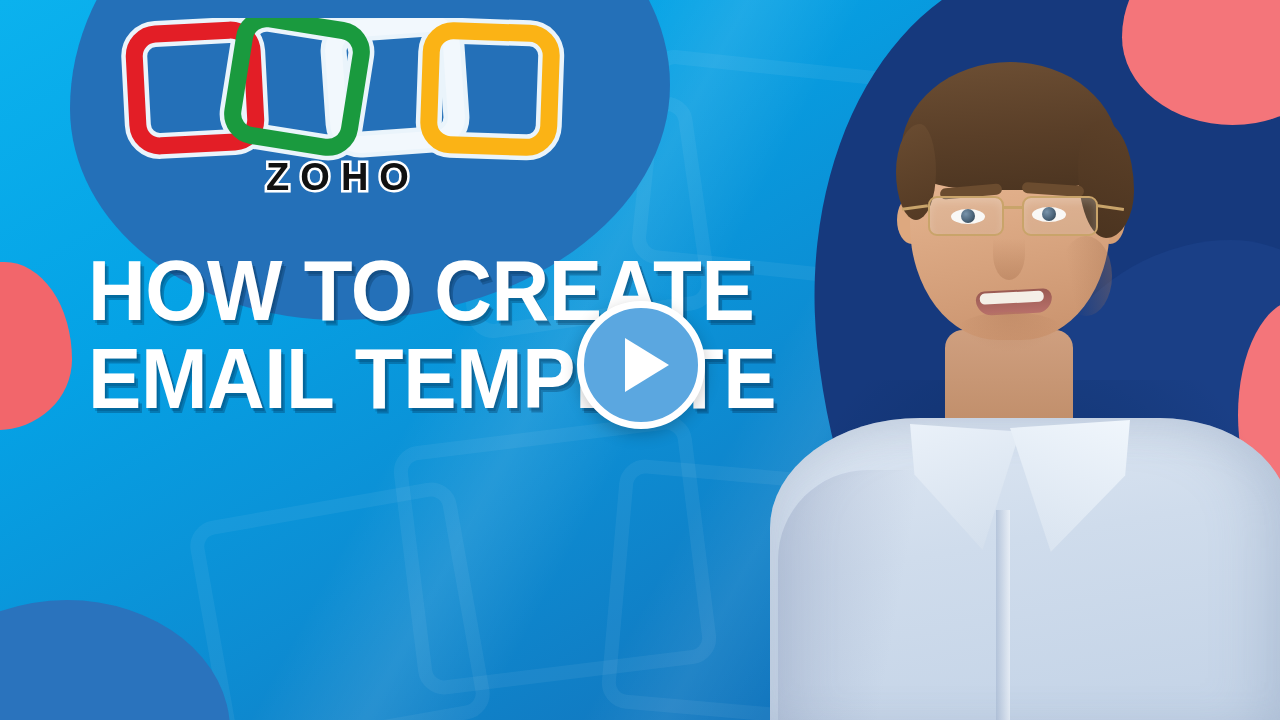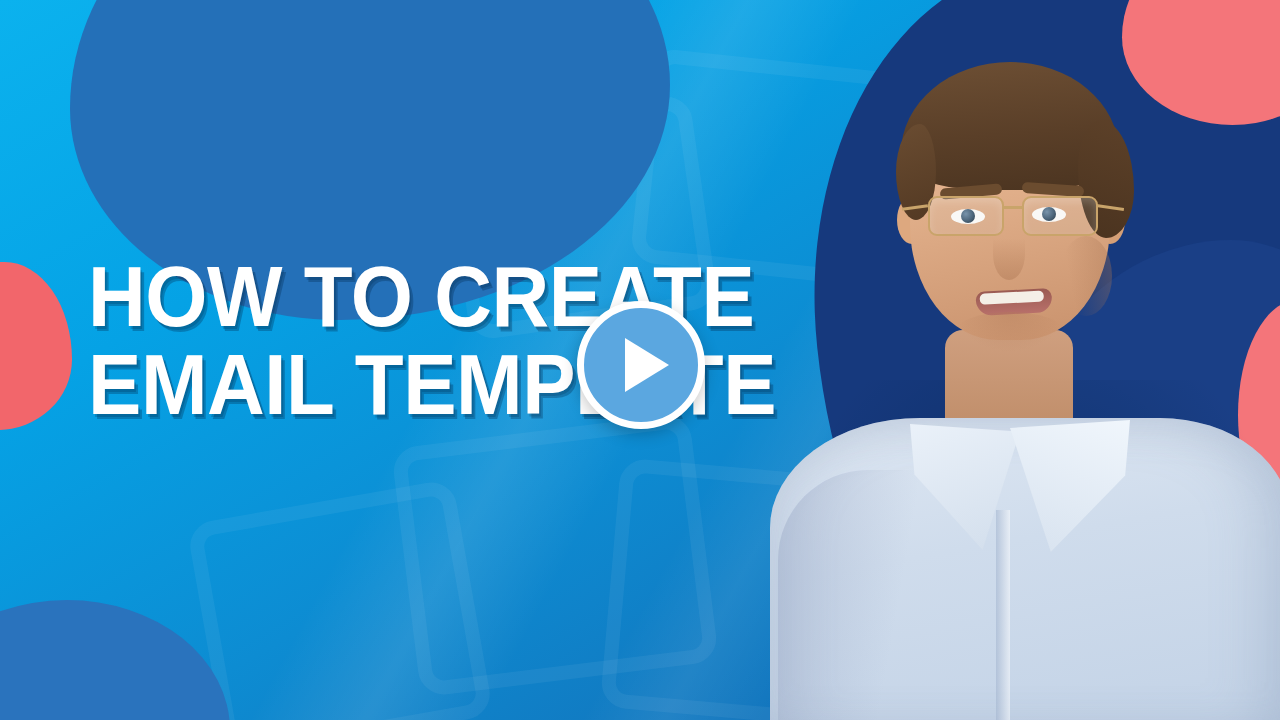--- a/index.html
+++ b/index.html
@@ -81,21 +81,21 @@
 
   
   .logo {
     position:absolute; left:118px; top:18px;
     width:450px; height:190px;
   }
   .logo svg { display:block; width:450px; height:190px; }
 
   
   .title-block {
-    position:absolute; left:88px; top:254px;
+    position:absolute; left:88px; top:248px;
     width:740px;
   }
   .title-line {
     display:block;
     color:#ffffff;
     font-family:"Liberation Sans", sans-serif;
     font-weight:bold;
     font-size:86px;
     line-height:0.98;
     letter-spacing:-0.5px;
@@ -317,20 +317,37 @@
       <div class="templeL"></div>
       <div class="templeR"></div>
     </div>
     <div class="p-nose"></div>
     <div class="p-mouth">
       <div class="p-teeth"></div>
     </div>
     <div class="p-chin"></div>
   </div>
 
+  <div class="logo">
+    <svg viewBox="0 0 450 190" xmlns="http://www.w3.org/2000/svg" aria-hidden="true">
+      <g fill="none" stroke-linejoin="round">
+
+        <rect x="18" y="14" width="118" height="112" rx="22" ry="22" transform="rotate(-3 77 70)" stroke="#eaf4fb" stroke-width="26"></rect>
+        <rect x="120" y="6" width="118" height="118" rx="22" ry="22" transform="rotate(9 179 65)" stroke="#eaf4fb" stroke-width="26"></rect>
+        <rect x="218" y="8" width="118" height="116" rx="22" ry="22" transform="rotate(-4 277 66)" stroke="#eaf4fb" stroke-width="26"></rect>
+        <rect x="312" y="14" width="120" height="114" rx="22" ry="22" transform="rotate(2 372 71)" stroke="#eaf4fb" stroke-width="26"></rect>
+
+        <rect x="18" y="14" width="118" height="112" rx="22" ry="22" transform="rotate(-3 77 70)" stroke="#e31e26" stroke-width="17"></rect>
+        <rect x="218" y="8" width="118" height="116" rx="22" ry="22" transform="rotate(-4 277 66)" stroke="#f2f8fd" stroke-width="17"></rect>
+        <rect x="312" y="14" width="120" height="114" rx="22" ry="22" transform="rotate(2 372 71)" stroke="#fbb315" stroke-width="17"></rect>
+        <rect x="120" y="6" width="118" height="118" rx="22" ry="22" transform="rotate(9 179 65)" stroke="#1a9a3e" stroke-width="17"></rect>
+      </g>
+      <text x="225" y="172" text-anchor="middle" font-family="Liberation Sans, sans-serif" font-size="38" font-weight="bold" letter-spacing="11" fill="#111111" stroke="#ffffff" stroke-width="5" paint-order="stroke">ZOHO</text>
+    </svg>
+  </div>
 
   <div class="title-block">
     <span class="title-line l1">HOW TO CREATE</span>
     <span class="title-line l2">EMAIL TEMPLATE</span>
   </div>
 
   <div class="play-btn" title="Play">
     <div class="play-tri"></div>
   </div>
 

